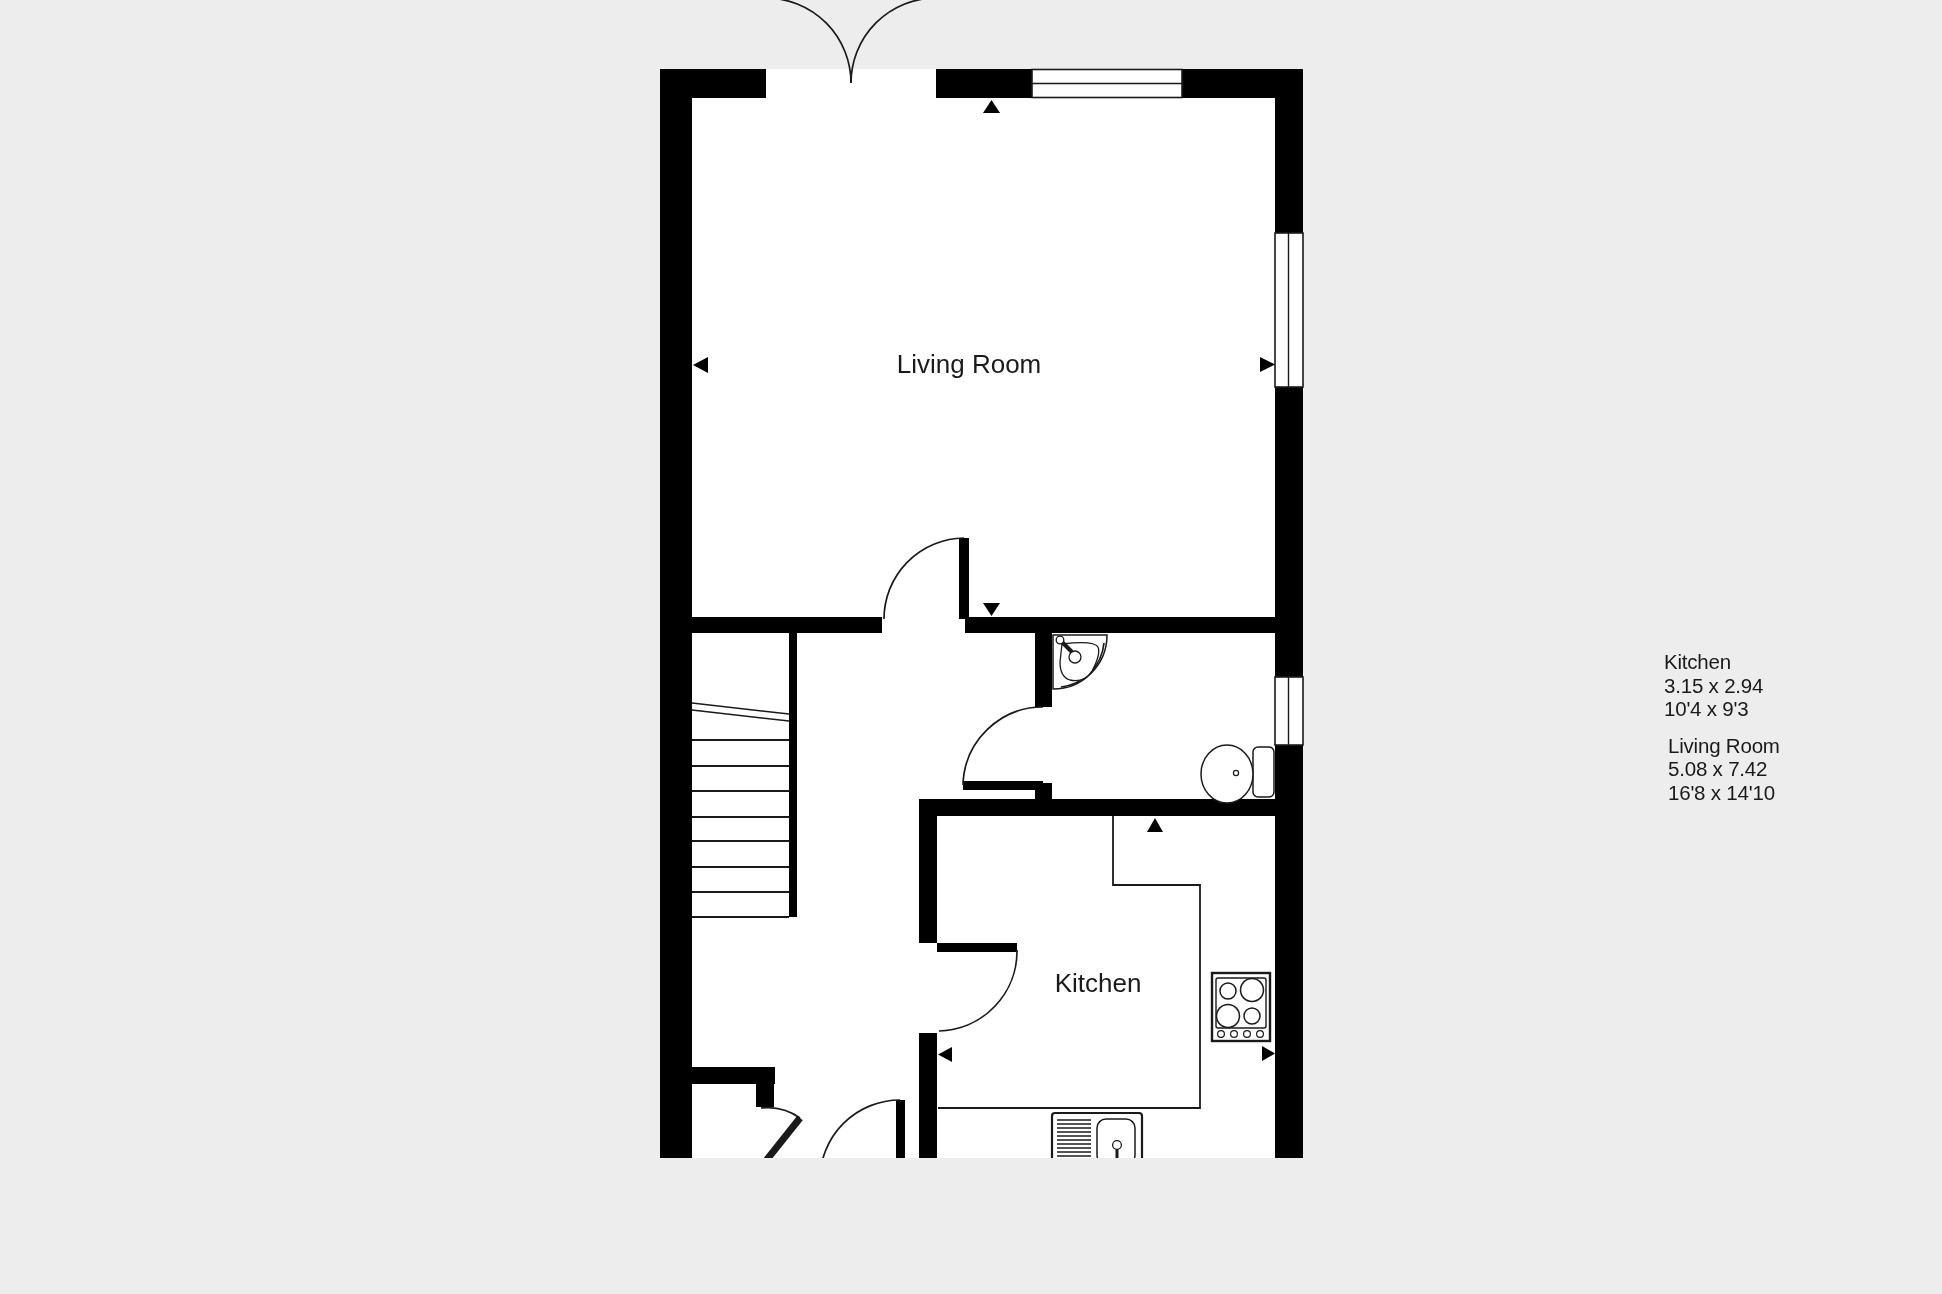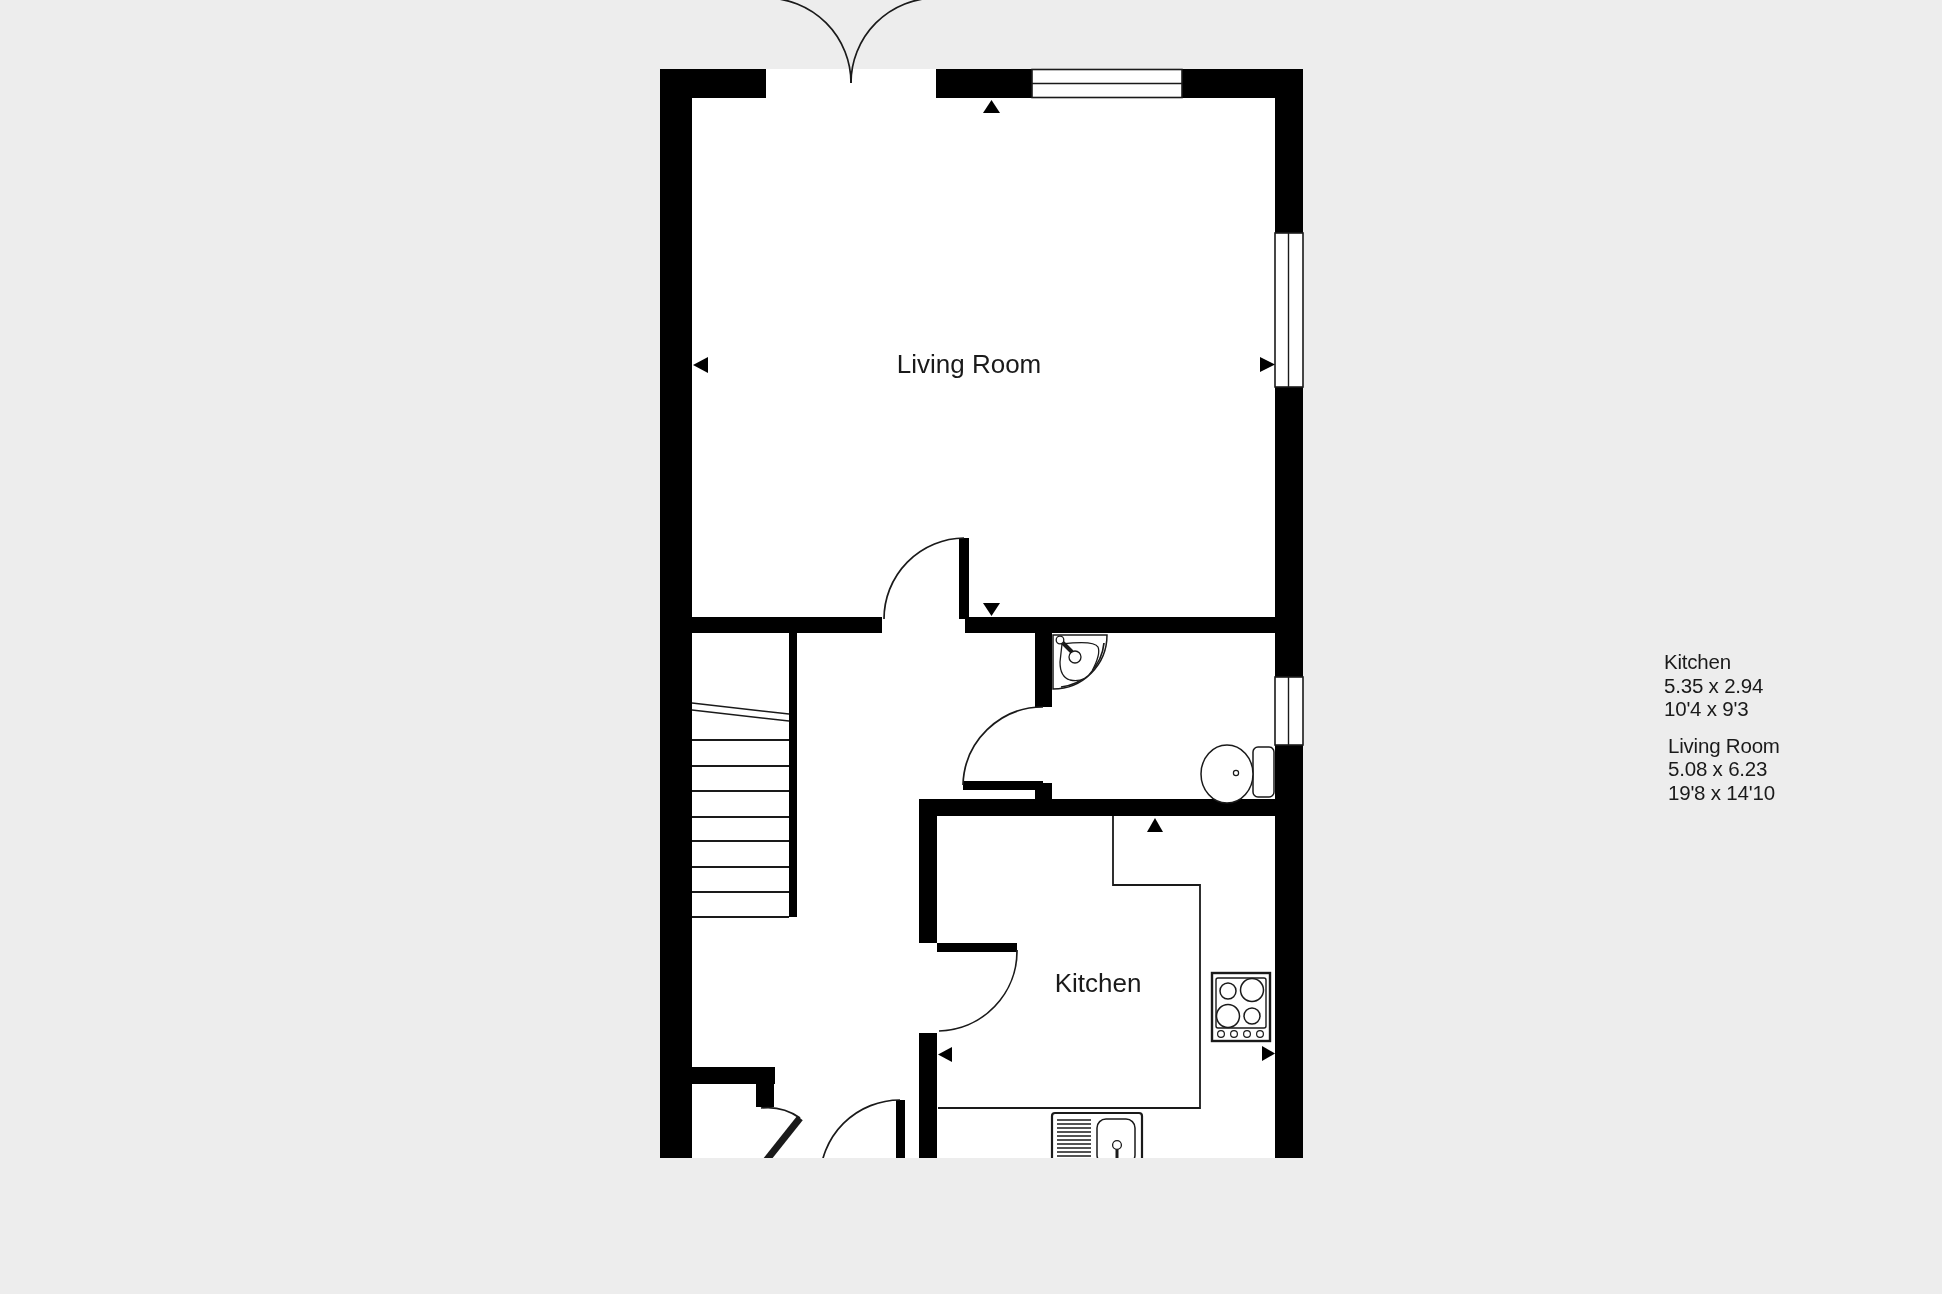--- a/index.html
+++ b/index.html
@@ -175,23 +175,23 @@
       <line x1="88" y1="1281" x2="88" y2="1294" stroke="#4a4a4a" stroke-width="1.6"></line>
     </g>
   </svg>
 
   <div class="room-label" style="left:969px;top:351px;">Living Room</div>
   <div class="room-label" style="left:1098px;top:970px;">Kitchen</div>
 
   <div class="dim-panel">
     <div class="dim-group">
       <div>Kitchen</div>
-      <div>5.35 x 2.94</div>
+      <div>3.15 x 2.94</div>
       <div>10'4 x 9'3</div>
     </div>
     <div class="dim-group second">
       <div>Living Room</div>
-      <div>5.08 x 6.23</div>
-      <div>19'8 x 14'10</div>
+      <div>5.08 x 7.42</div>
+      <div>16'8 x 14'10</div>
     </div>
   </div>
 
 </div>
 
 </body></html>

